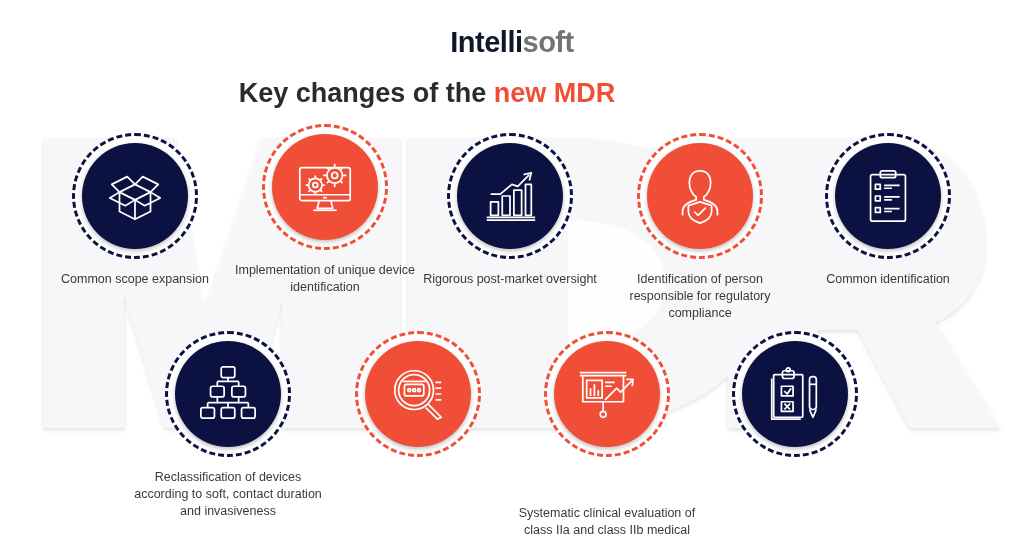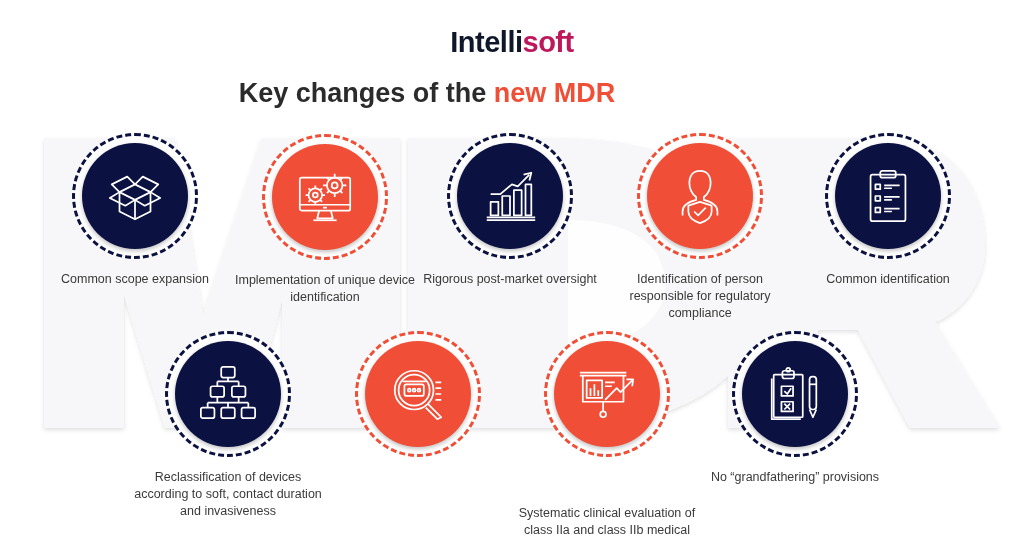--- a/index.html
+++ b/index.html
@@ -11,21 +11,21 @@
     }
     .watermark {
       position: absolute; left: 0; top: 0; width: 1024px; height: 535px;
       pointer-events: none;
     }
     .logo {
       position: absolute; left: 0; top: 26px; width: 1024px;
       text-align: center; font-weight: bold; font-size: 29px; letter-spacing: -0.5px;
     }
     .logo .a { color: #0f172a; }
-    .logo .b { color: #be185d; }
+    .logo .b { color: #737373; }
     .title {
       position: absolute; left: 0; top: 78px; width: 854px;
       text-align: center; font-weight: bold; font-size: 27px; color: #2b2b2b;
     }
     .title .hl { color: #f04e36; }
     .item {
       position: absolute; width: 200px; margin-left: -100px;
       display: flex; flex-direction: column; align-items: center;
     }
     .ring {
@@ -87,21 +87,21 @@
         <path d="M16 28 L8 20 L24 12 L32 20 L40 12 L56 20 L48 28"></path>
         <path d="M16 28 L32 20 L48 28"></path>
         <path d="M16 28 L6 34 L22 42 L32 36"></path>
         <path d="M48 28 L58 34 L42 42 L32 36"></path>
       </svg>
     </div>
   </div>
   <div class="label">Common scope expansion</div>
 </div>
 
-<div class="item" style="left:325px; top:134px;">
+<div class="item" style="left:325px; top:124px;">
   <div class="ring orange">
     <div class="disc orange">
       <svg viewBox="0 0 64 64" fill="none" stroke="#fff" stroke-width="1.8" stroke-linejoin="round">
         <rect x="6" y="12" width="52" height="34" rx="2"></rect>
         <path d="M6 40 L58 40"></path>
         <path d="M30 43 L34 43"></path>
         <path d="M26 46 L24 54 L40 54 L38 46"></path>
         <path d="M20 56 L44 56"></path>
         <circle cx="22" cy="30" r="7"></circle>
         <circle cx="22" cy="30" r="2.5"></circle>
@@ -228,14 +228,13 @@
         <rect x="18" y="24" width="12" height="10"></rect>
         <path d="M21 29 L24 32 L28 26"></path>
         <rect x="18" y="40" width="12" height="10"></rect>
         <path d="M21 42 L27 48 M27 42 L21 48"></path>
         <rect x="47" y="14" width="7" height="34" rx="3"></rect>
         <path d="M47 48 L50.5 56 L54 48"></path>
         <path d="M47 22 L54 22"></path>
       </svg>
     </div>
   </div>
-  <div class="label">No “grandfathering” provisions</div>
 </div>
 
 </body></html>

